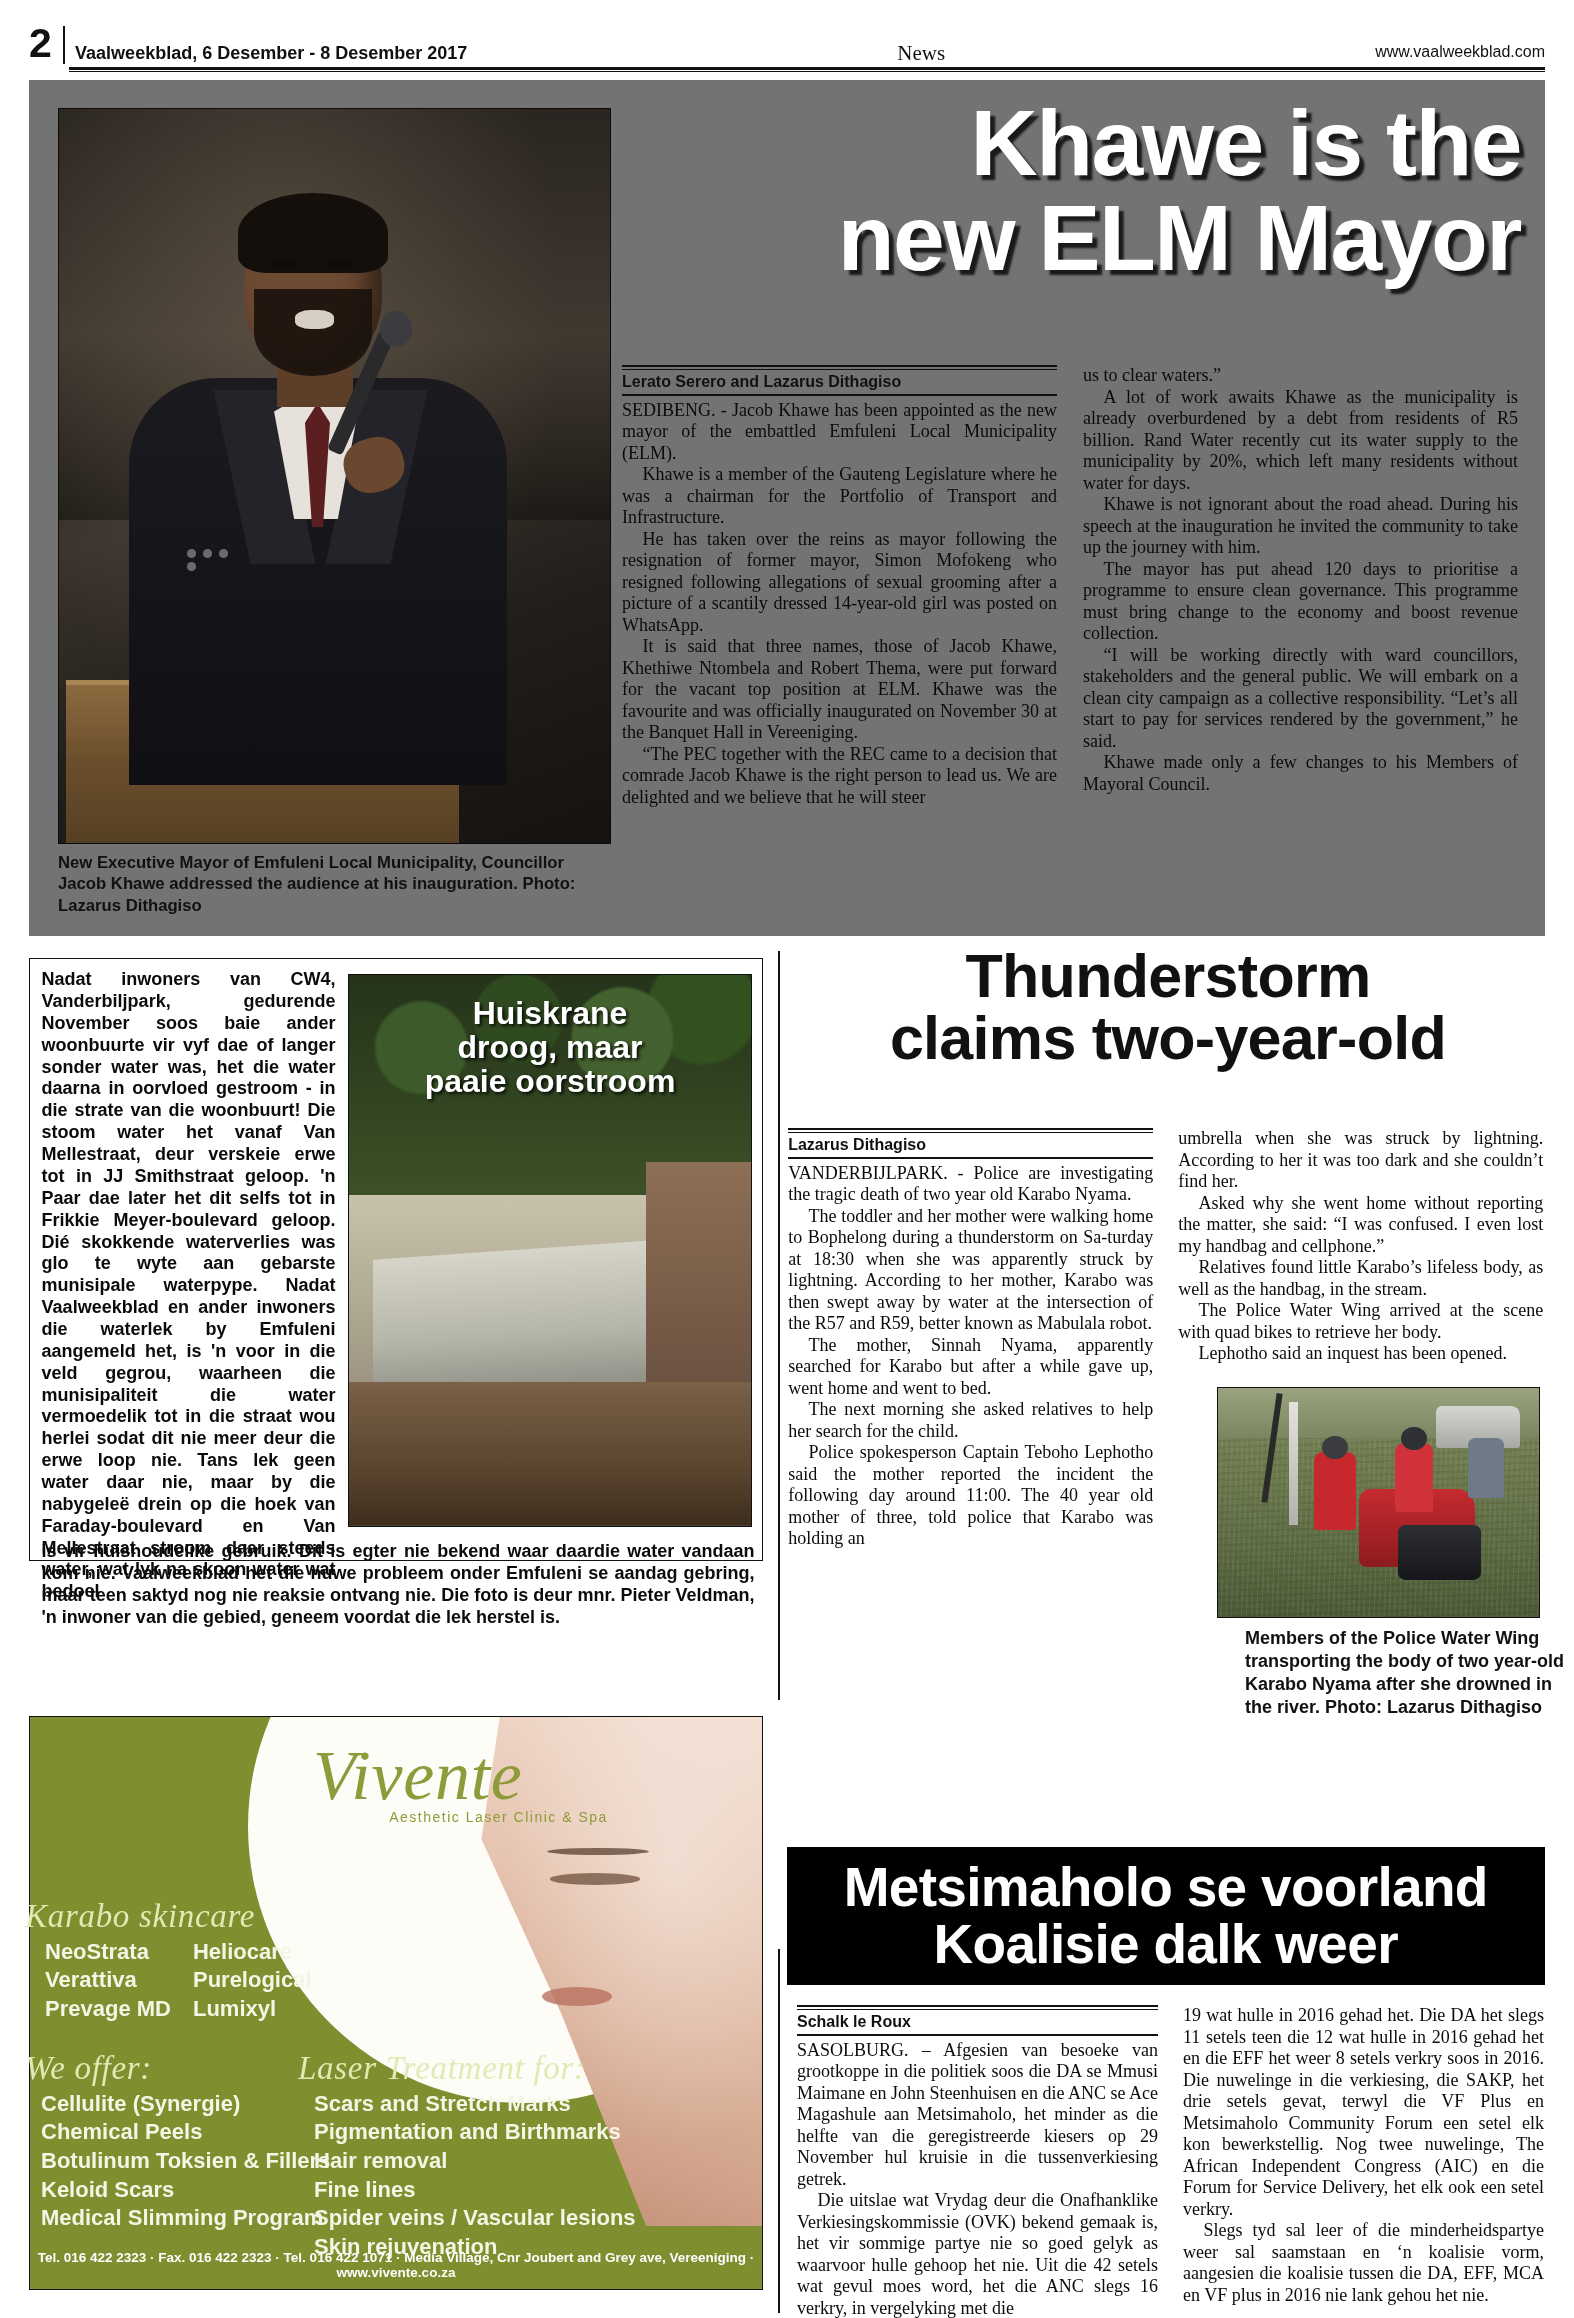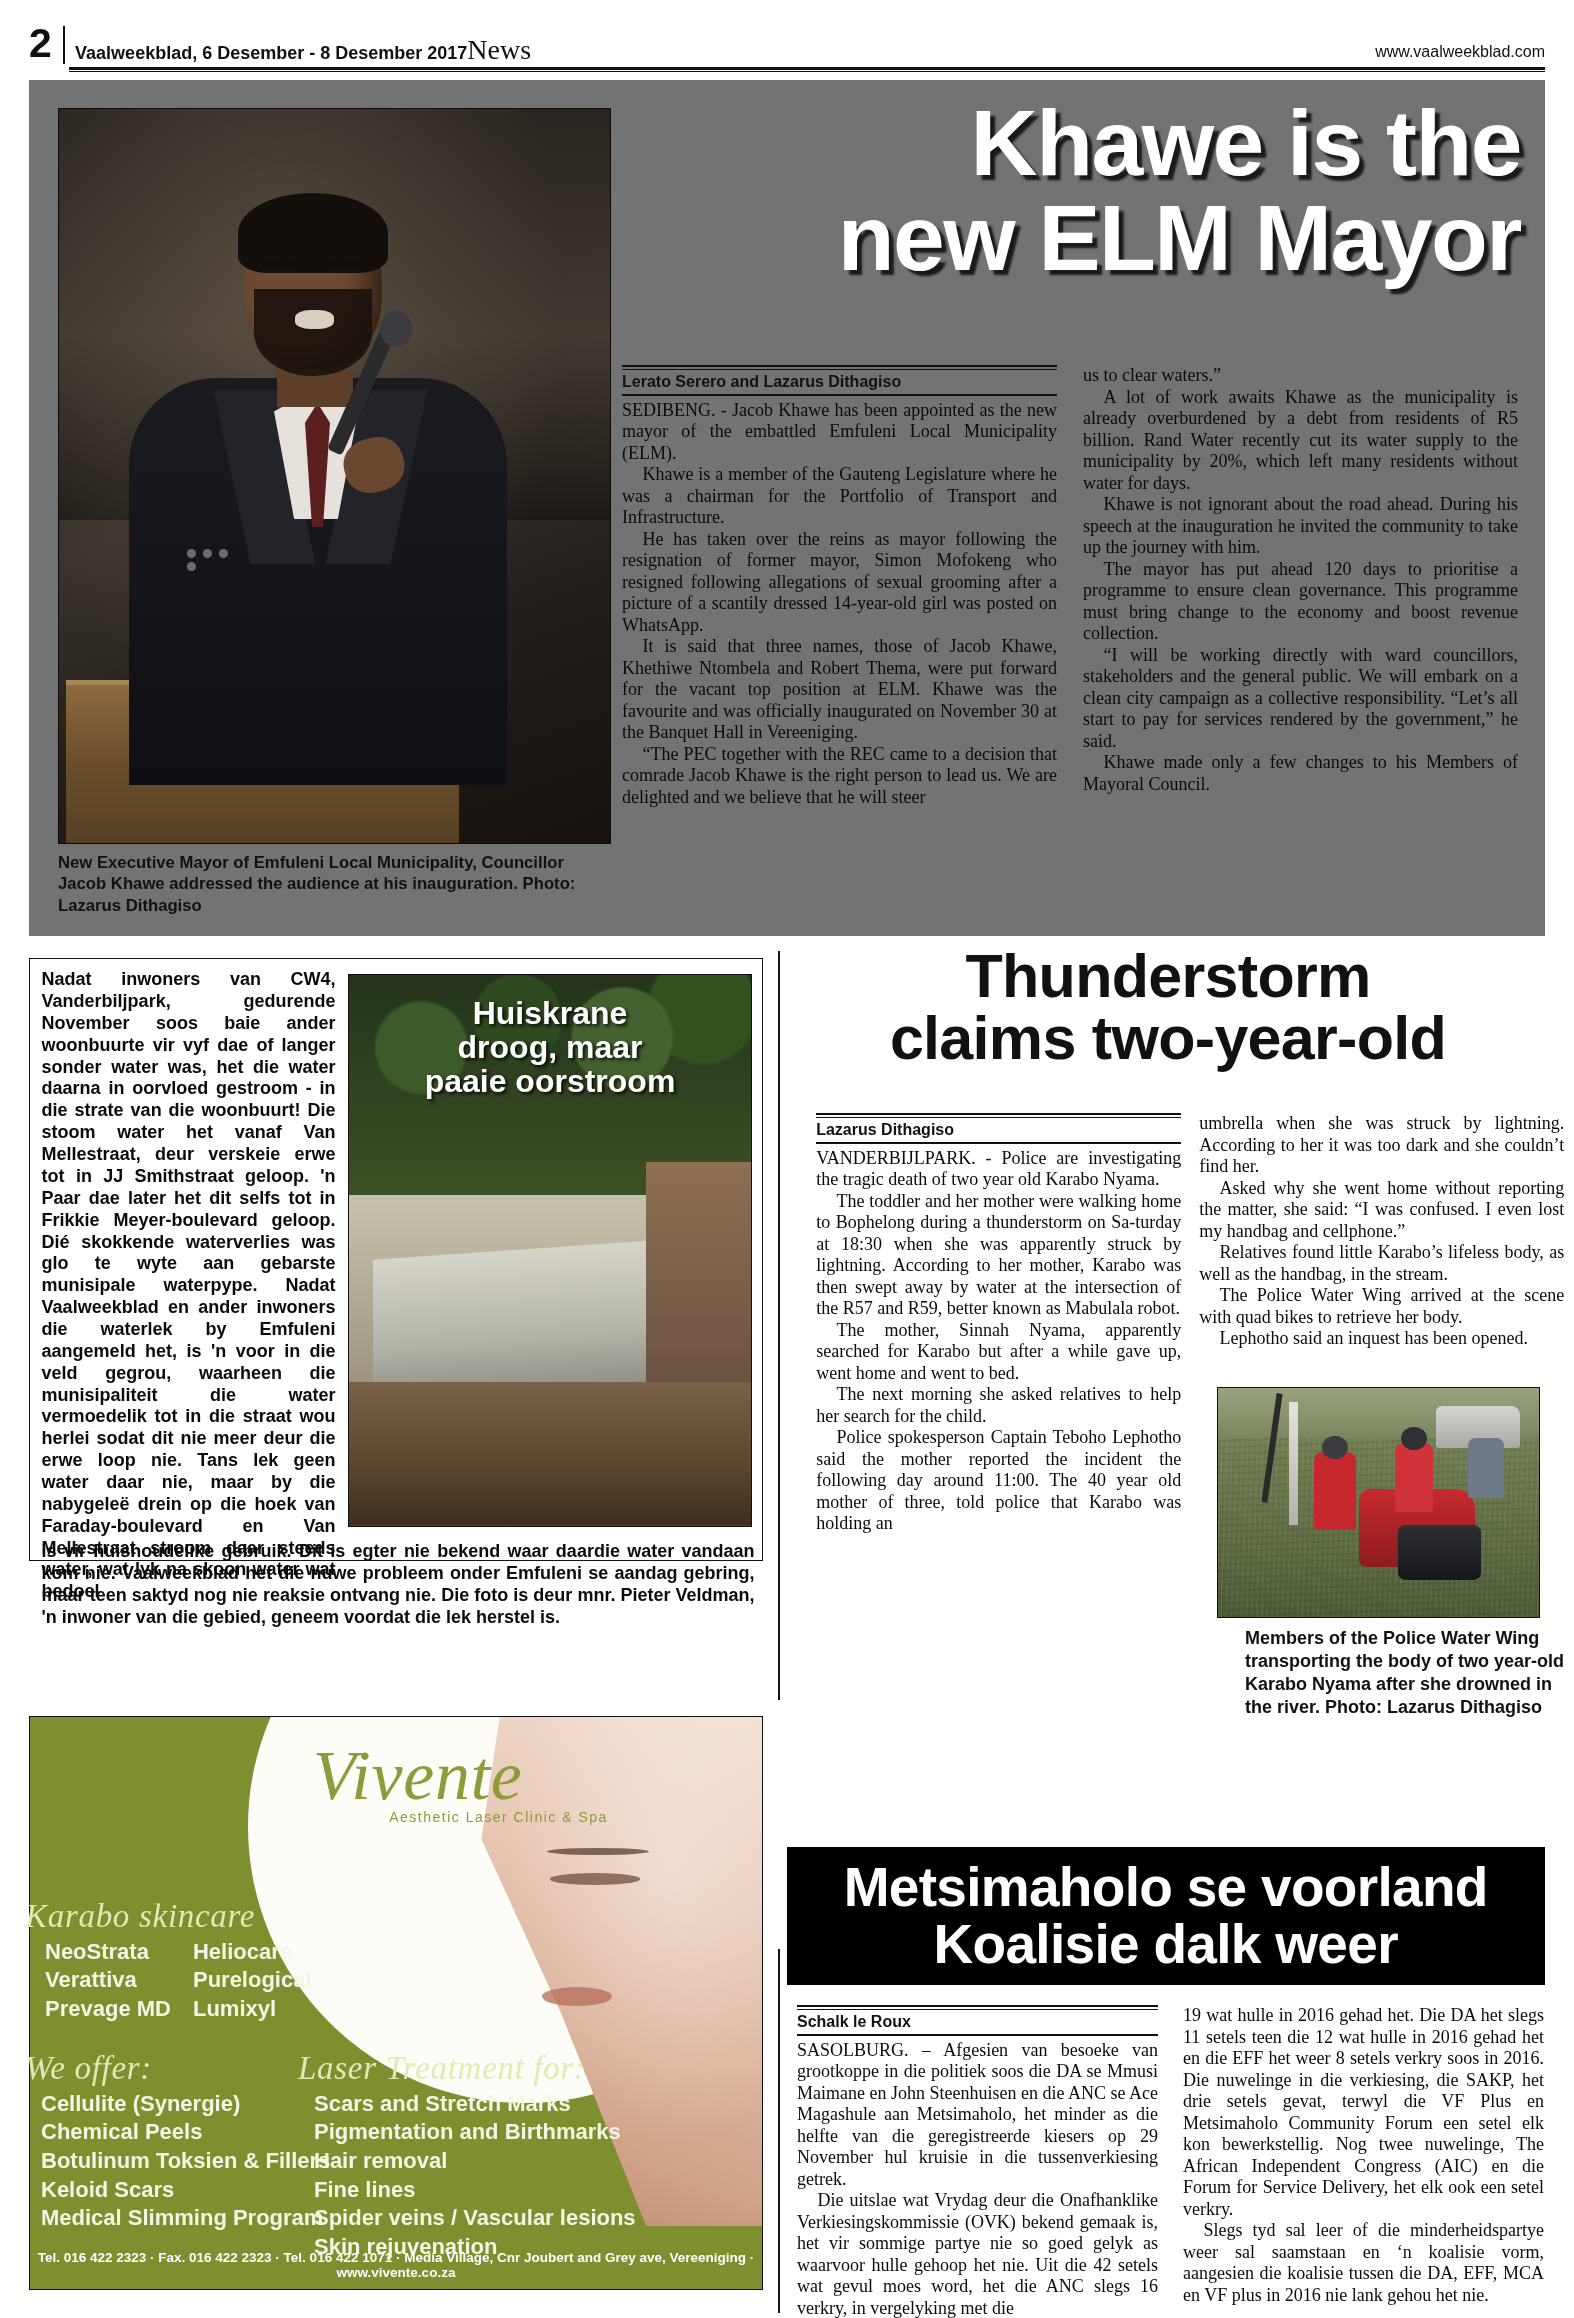--- a/index.html
+++ b/index.html
@@ -21,23 +21,23 @@
     font-size: 41px; font-weight: 700; line-height: 1;
     color: #111; padding-right: 11.6px; letter-spacing: -0.7px;
   }
   .masthead-rule-v { width: 2.2px; background: #111; height: 38px; }
   .masthead-date {
     font-family: "Liberation Sans", sans-serif;
     font-size: 18px; font-weight: 700; color: #111;
     padding-left: 10.2px; letter-spacing: 0px; white-space: nowrap;
   }
   .masthead-section {
-    flex: 1; 
+    flex: 1; text-align: center;
     font-family: "Liberation Serif", serif;
-    font-size: 28px; color: #111; letter-spacing: 0px;
+    font-size: 21px; color: #111; letter-spacing: 0px;
     margin-bottom: -1.5px;
   }
   .masthead-url {
     font-family: "Liberation Sans", sans-serif;
     font-size: 16px; color: #111; white-space: nowrap; padding-bottom: 2.9px;
   }
   .masthead-rule {
     position: absolute; left: 69px; top: 67px; width: 1476px; height: 2.9px;
     background: #111;
   }
@@ -188,22 +188,22 @@
   .thunder-vrule {
     position: absolute; left: 0; top: 5.8px; width: 1.5px; height: 749px; background:#111;
   }
   .thunder-headline {
     position: absolute; left: 19px; top: 0; width: 742px;
     font-family: "Liberation Sans", sans-serif;
     font-weight: 700; font-size: 61px; line-height: 1.02; color:#111;
     text-align: center; letter-spacing: -0.7px;
   }
   .thunder-cols {
-    position: absolute; left: 10.2px; top: 168px; width: 755px; height: 582px;
-    display: flex; gap: 18px; margin-left: 28px;
+    position: absolute; left: 10.2px; top: 183px; width: 755px; height: 582px;
+    display: flex; gap: 25px;
   }
   .th-col { width: 365px; position: relative; }
   .thunder-photo {
     position: absolute; left: 439px; top: 442px; width: 323px; height: 231px;
     border: 1.5px solid #111; overflow: hidden;
     background: linear-gradient(180deg,#7e8a5d 0%, #6d7a4e 35%, #5d6b43 70%, #4c5a36 100%);
   }
   .tp-grass { position:absolute; left:0; top:0; width:100%; height:100%;
     background: repeating-linear-gradient(92deg, rgba(255,255,255,.06) 0 1.5px, transparent 1.5px 5.1px),
                 repeating-linear-gradient(178deg, rgba(0,0,0,.07) 0 2.2px, transparent 2.2px 6.5px); }

